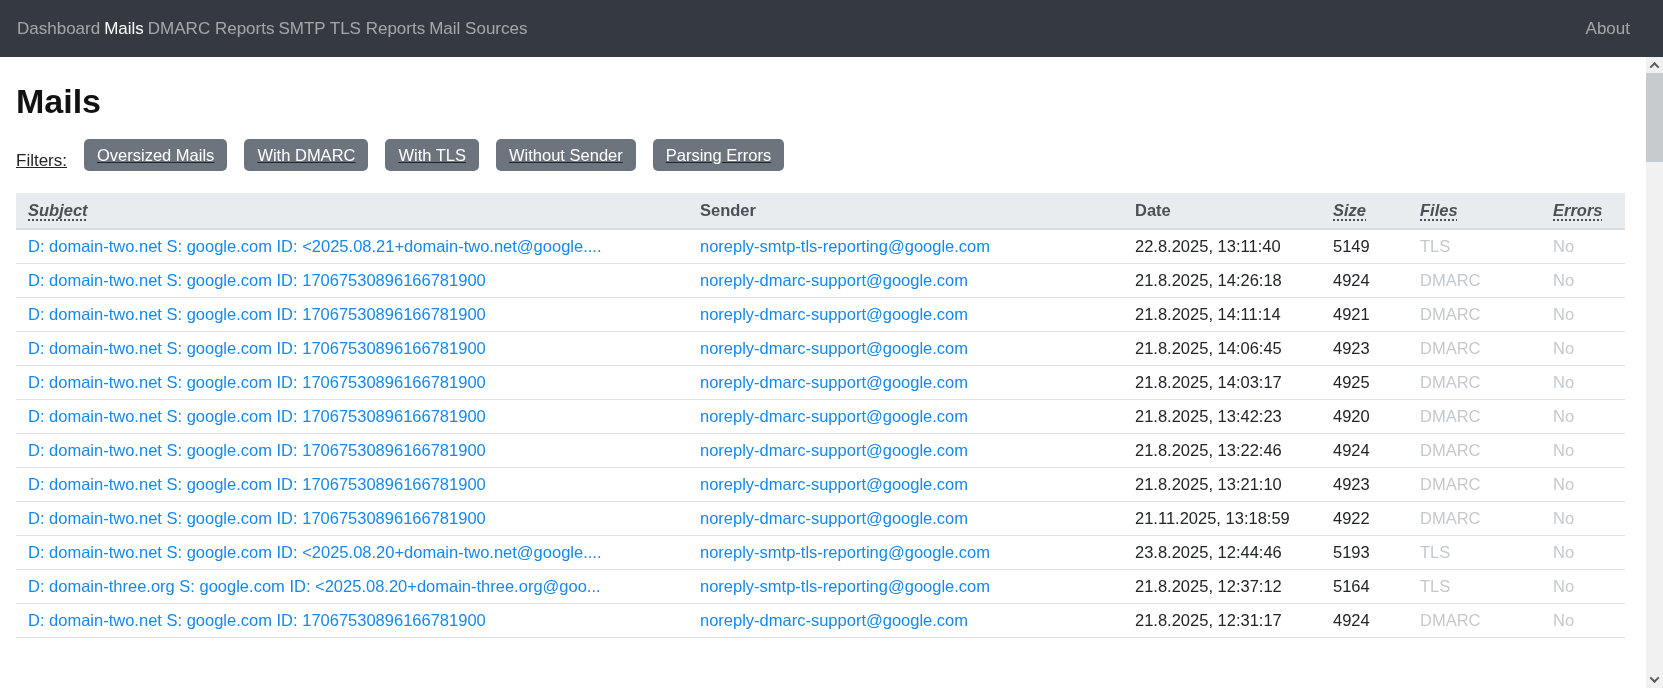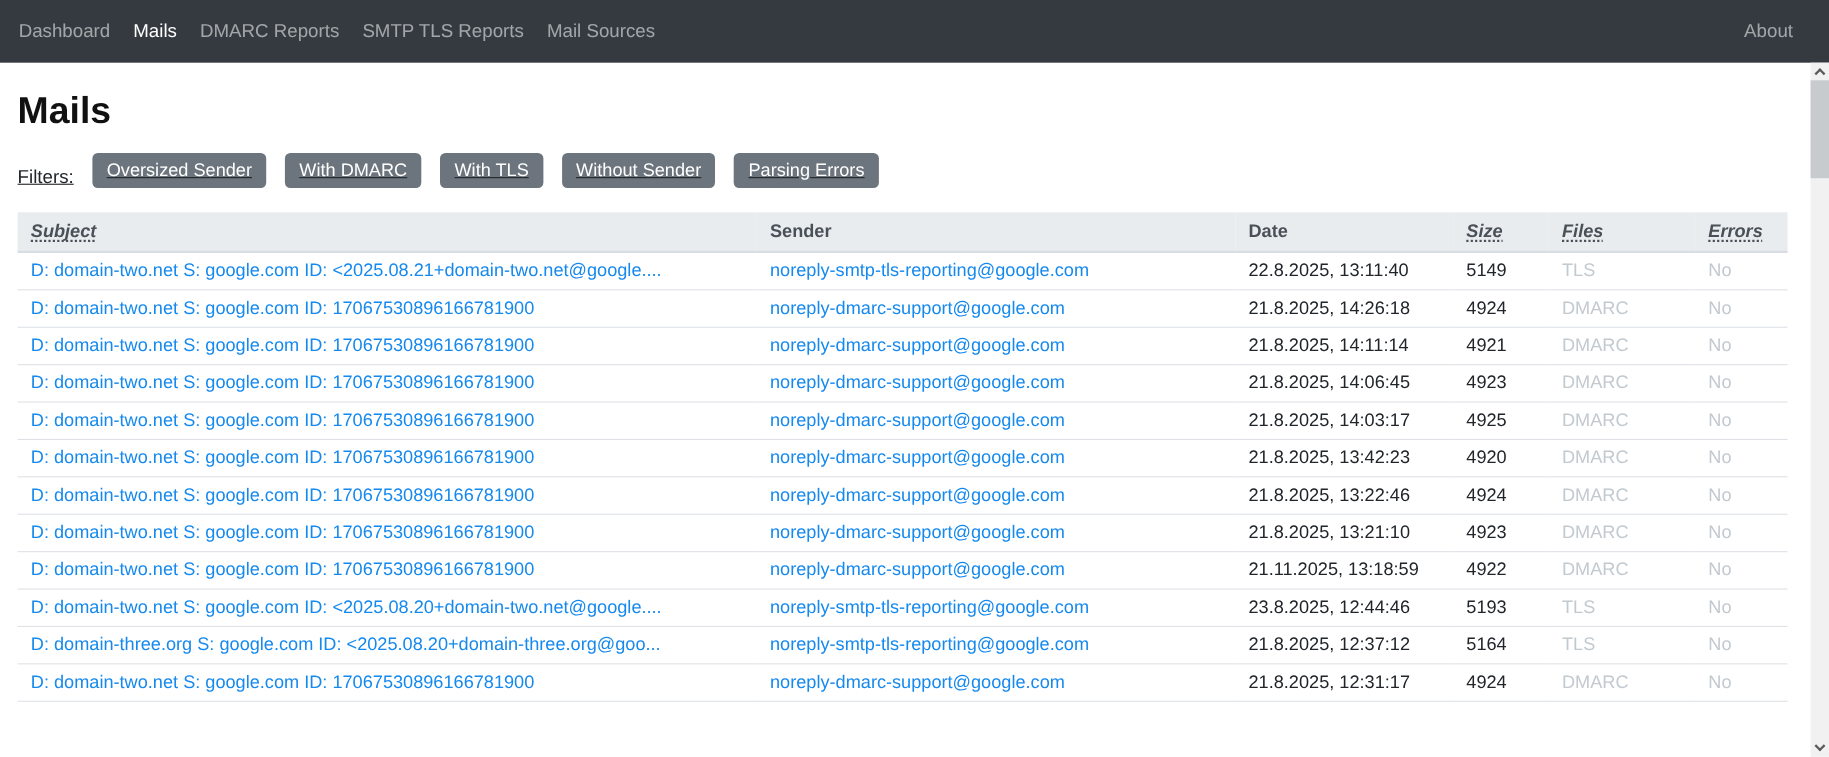--- a/index.html
+++ b/index.html
@@ -15,21 +15,21 @@
   body{
     width:1663px;height:688px;overflow:hidden;position:relative;
     background:#fff;font-family:"Liberation Sans",sans-serif;color:#212529;
   }
   
   .navbar{
     position:absolute;top:0;left:0;width:1663px;height:57px;
     background:var(--navbar-bg);display:flex;align-items:center;
     padding:0 33px 0 17px;
   }
-  .nav-left{display:flex;align-items:center;gap:21px;flex:1 1 auto;}
+  .nav-left{display:flex;align-items:center;gap:4px;flex:1 1 auto;}
   .nav-link{
     font-size:17px;color:rgba(255,255,255,0.55);text-decoration:none;
     white-space:nowrap;cursor:pointer;
   }
   .nav-link.active{color:#ffffff;}
   
   .main{position:absolute;top:57px;left:0;width:1646px;padding:0 16px;}
   h1.page-title{
     margin:24px 0 0 0;font-size:34px;line-height:1.2;font-weight:700;color:#111;
   }
@@ -98,21 +98,21 @@
       <a class="nav-link">Mail Sources</a>
     </div>
   <a class="nav-link">About</a>
 </nav>
 
 <div class="main">
   <h1 class="page-title">Mails</h1>
 
   <div class="filters" id="filters-bar">
     <span class="filters-label">Filters:</span>
-  <button class="filter-btn">Oversized Sender</button>
+  <button class="filter-btn">Oversized Mails</button>
       <button class="filter-btn">With DMARC</button>
       <button class="filter-btn">With TLS</button>
       <button class="filter-btn">Without Sender</button>
       <button class="filter-btn">Parsing Errors</button>
     </div>
 
   <table class="mails">
     <colgroup>
       <col class="c-subject">
         <col class="c-sender">

